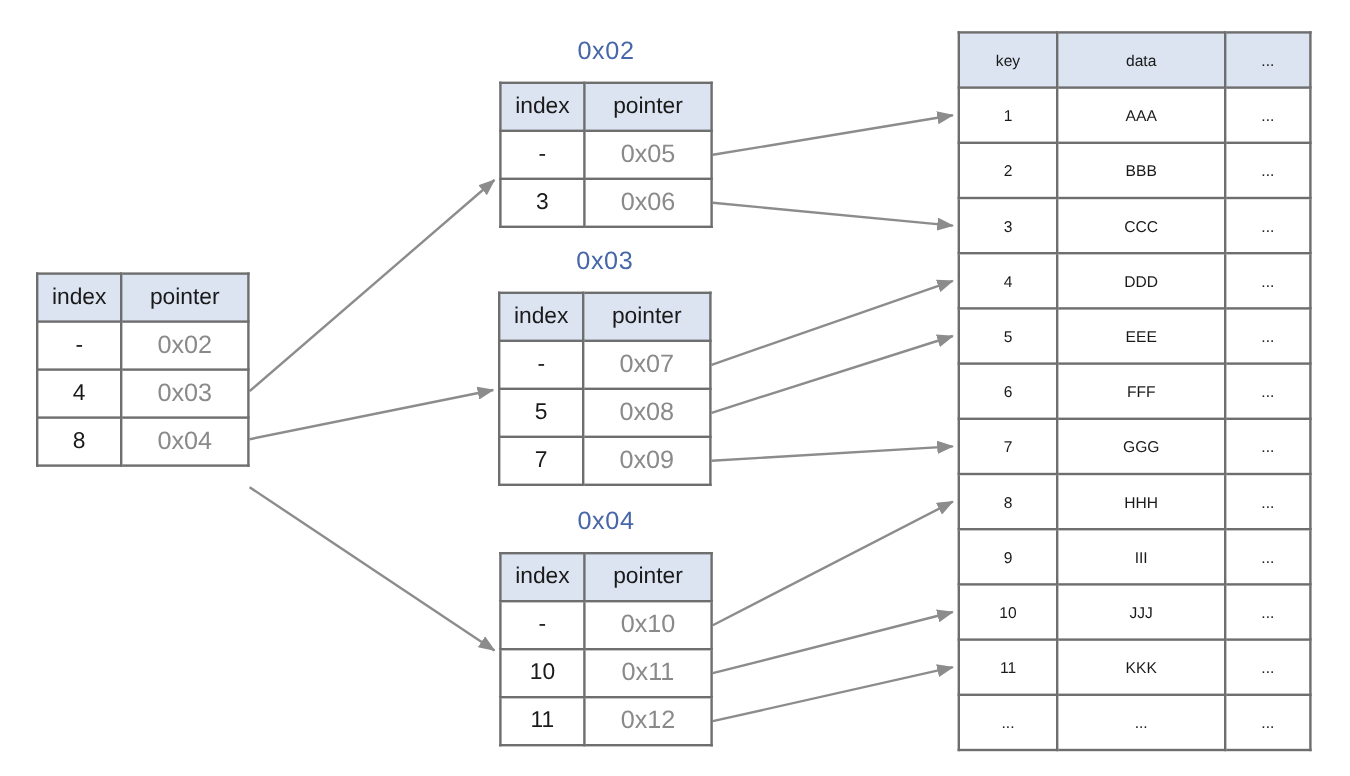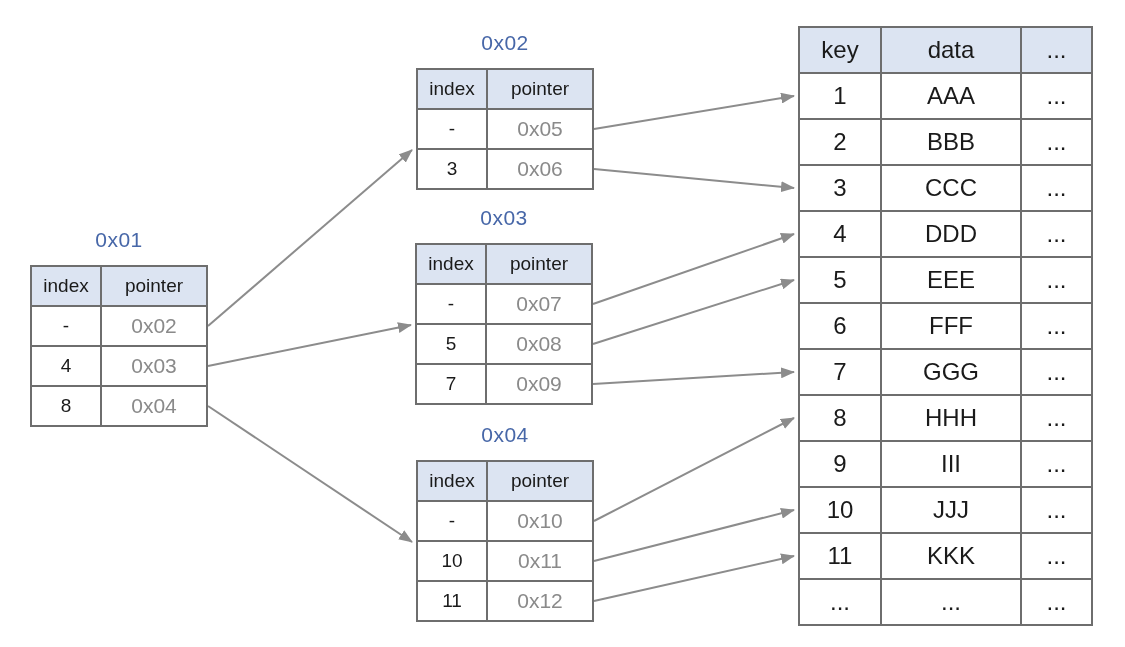--- a/index.html
+++ b/index.html
@@ -26,21 +26,21 @@
   th,td{
     border:2px solid var(--border);text-align:center;vertical-align:middle;
     padding:0 4px;font-weight:normal;color:var(--text);background:#fff;
   }
   th{background:var(--header-fill);font-size:19px;}
   .idx-node th,.idx-node td{height:38px;margin-left:28px;}
   .idx-node .c0{width:70px;}
   .idx-node .c1{width:106px;}
   .idx-cell{font-size:19px;}
   .ptr-cell{font-size:21px;color:var(--ptr);}
-  .main-tbl th,.main-tbl td{height:44px;font-size:24px;}
+  .main-tbl th,.main-tbl td{height:44px;font-size:13px;}
   .main-tbl .c0{width:82px;}
   .main-tbl .c1{width:140px;}
   .main-tbl .c2{width:71px;}
   
   [data-table-id="0x01"]{left:30px;top:227px;}
   [data-table-id="0x01"] .node-title{margin-bottom:12px;}
   [data-table-id="0x02"]{left:416px;top:30px;}
   [data-table-id="0x03"]{left:415px;top:205px;}
   [data-table-id="0x04"]{left:416px;top:422px;}
   [data-table-id="data"]{left:798px;top:26px;}
@@ -62,21 +62,20 @@
       <line x1="594" y1="169" x2="794" y2="188" stroke="#8c8c8c" stroke-width="2" marker-end="url(#arrowhead)"></line>
       <line x1="593" y1="304" x2="794" y2="234" stroke="#8c8c8c" stroke-width="2" marker-end="url(#arrowhead)"></line>
       <line x1="593" y1="344" x2="794" y2="280" stroke="#8c8c8c" stroke-width="2" marker-end="url(#arrowhead)"></line>
       <line x1="593" y1="384" x2="794" y2="372" stroke="#8c8c8c" stroke-width="2" marker-end="url(#arrowhead)"></line>
       <line x1="594" y1="521" x2="794" y2="418" stroke="#8c8c8c" stroke-width="2" marker-end="url(#arrowhead)"></line>
       <line x1="594" y1="561" x2="794" y2="510" stroke="#8c8c8c" stroke-width="2" marker-end="url(#arrowhead)"></line>
       <line x1="594" y1="601" x2="794" y2="556" stroke="#8c8c8c" stroke-width="2" marker-end="url(#arrowhead)"></line>
     </svg>
   <div id="tables-root">
       <div class="node idx-node" data-table-id="0x01">
-        <div class="node-title">0x01</div>
         <table>
           <colgroup>
             <col class="c0">
             <col class="c1">
           </colgroup>
           <thead>
             <tr>
               <th>index</th>
               <th>pointer</th>
             </tr>

